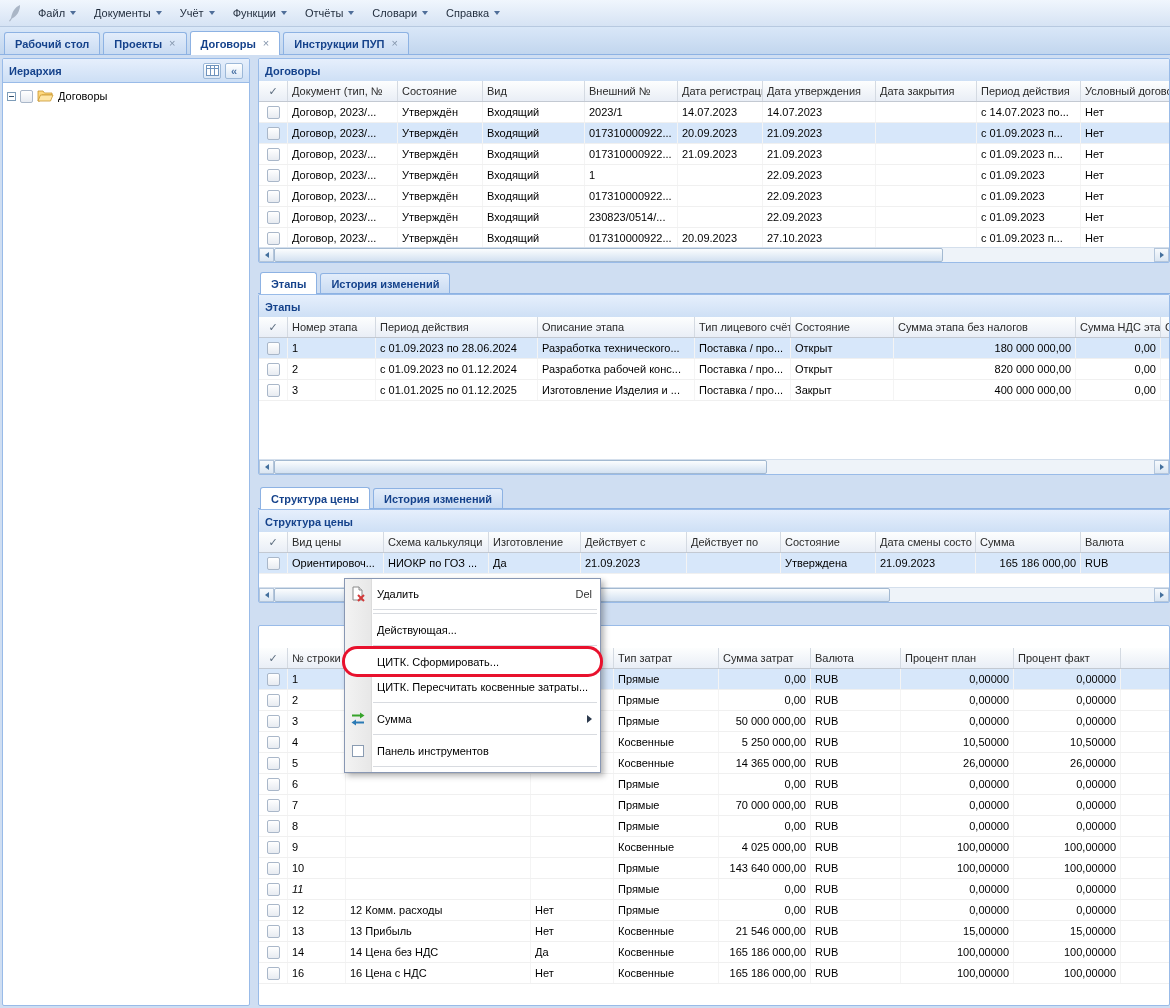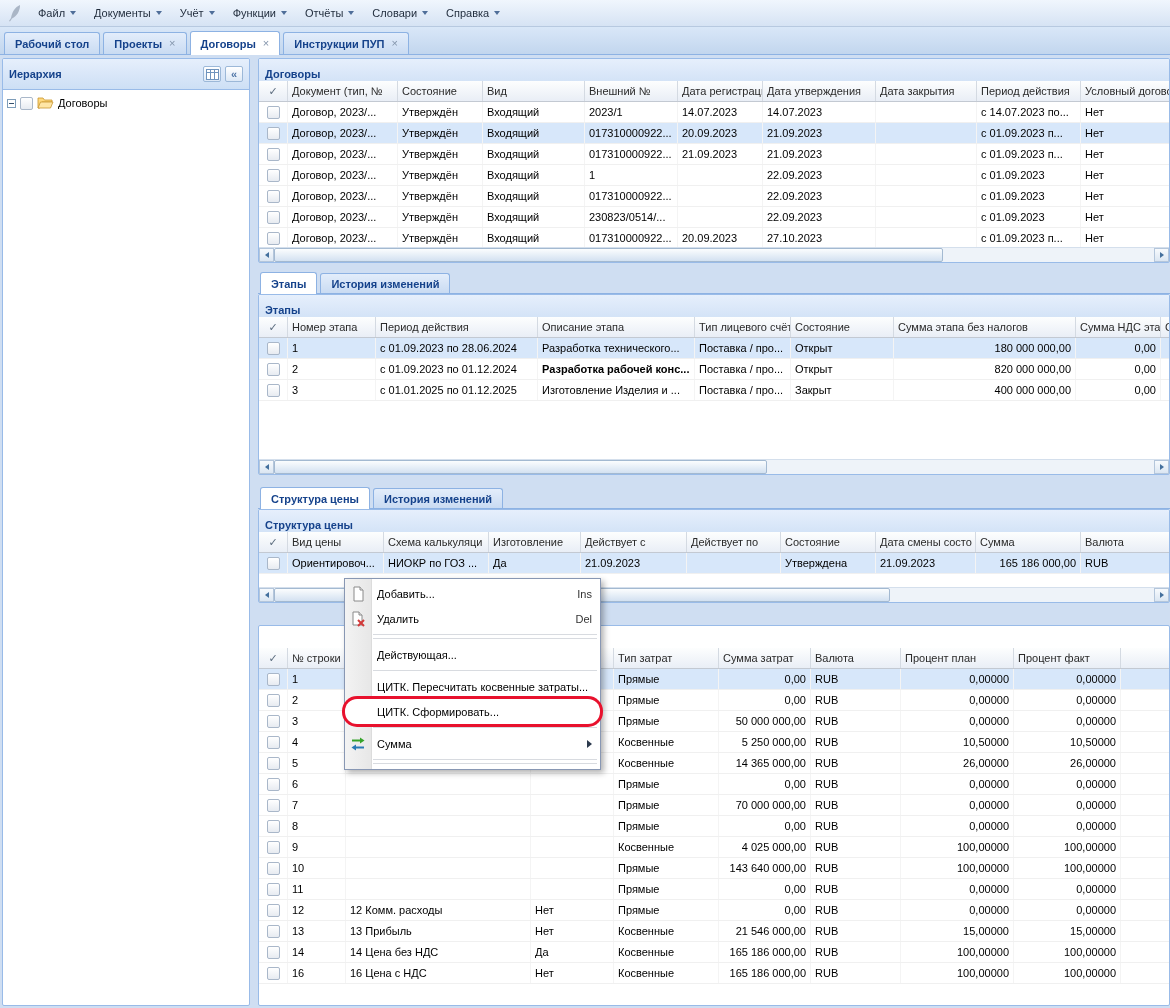--- a/index.html
+++ b/index.html
@@ -17,21 +17,21 @@
 .tabbar{position:absolute;left:0;top:27px;width:100%;height:28px;background:linear-gradient(#d9e7f8,#c2d6ee);border-bottom:1px solid #8db2e3;display:flex;align-items:flex-end;padding-left:4px;gap:3px;}
 .tab{display:flex;align-items:center;gap:7px;height:22px;padding:0 10px;background:linear-gradient(#e3edfb,#c9dbf2);border:1px solid #8db2e3;border-bottom:none;border-radius:3px 3px 0 0;color:#15428b;font-weight:bold;white-space:nowrap;}
 .tab.active{background:#fff;height:24px;margin-bottom:-1px;}
 .tab-x{color:#8394ab;font-weight:normal;font-size:11px;line-height:1;}
 .tabstrip{position:absolute;display:flex;align-items:flex-end;gap:3px;padding-left:2px;border-bottom:1px solid #8db2e3;height:22px;}
 .tabstrip .tab{height:20px;}
 .tabstrip .tab.active{height:22px;margin-bottom:-1px;}
 
 
 .panel{position:absolute;background:#fff;border:1px solid #99bbe8;border-radius:2px;}
-.p-hd{height:31px;background:linear-gradient(#e6effc,#cddff5);border-bottom:1px solid #99bbe8;display:flex;align-items:center;padding:0 6px;color:#15428b;font-weight:bold;border-radius:2px 2px 0 0;}
+.p-hd{height:24px;background:linear-gradient(#e6effc,#cddff5);border-bottom:1px solid #99bbe8;display:flex;align-items:center;padding:0 6px;color:#15428b;font-weight:bold;border-radius:2px 2px 0 0;}
 .hh-icons{margin-left:auto;display:flex;align-items:center;gap:4px;}
 .hh-btn{display:flex;align-items:center;justify-content:center;width:18px;height:16px;border:1px solid #9cb8d8;border-radius:2px;background:linear-gradient(#ffffff,#dce8f6);color:#4f76a7;font-weight:bold;font-size:11px;}
 
 
 .tree{padding-top:3px;}
 .t-row{display:flex;align-items:center;height:20px;gap:4px;padding-left:4px;}
 .t-row.child{padding-left:27px;}
 .t-row.selected{background:#d7e7fa;}
 .exp{width:9px;height:9px;border:1px solid #7e9db9;background:#fff;position:relative;flex:none;}
 .exp::after{content:'';position:absolute;left:1px;right:1px;top:3px;height:1px;background:#34516e;}
@@ -325,21 +325,21 @@
           <div class="g-c r" style="width: 182px;">180 000 000,00</div>
           <div class="g-c r" style="width: 85px;">0,00</div>
           <div class="g-c" style="width: 40px;"></div>
         </div>
         <div class="g-r">
           <div class="g-c c0" style="width: 29px;">
             <span class="cb"></span>
           </div>
           <div class="g-c" style="width: 88px;">2</div>
           <div class="g-c" style="width: 162px;">с 01.09.2023 по 01.12.2024</div>
-          <div class="g-c" style="width: 157px; font-weight: bold;">Разработка рабочей конс...</div>
+          <div class="g-c" style="width: 157px;">Разработка рабочей конс...</div>
           <div class="g-c" style="width: 96px;">Поставка / про...</div>
           <div class="g-c" style="width: 103px;">Открыт</div>
           <div class="g-c r" style="width: 182px;">820 000 000,00</div>
           <div class="g-c r" style="width: 85px;">0,00</div>
           <div class="g-c" style="width: 40px;"></div>
         </div>
         <div class="g-r">
           <div class="g-c c0" style="width: 29px;">
             <span class="cb"></span>
           </div>
@@ -571,21 +571,21 @@
           <div class="g-c r" style="width: 92px;">143 640 000,00</div>
           <div class="g-c" style="width: 90px;">RUB</div>
           <div class="g-c r" style="width: 113px;">100,00000</div>
           <div class="g-c r" style="width: 107px;">100,00000</div>
           <div class="g-c" style="width: 50px;"></div>
         </div>
         <div class="g-r">
           <div class="g-c c0" style="width: 29px;">
             <span class="cb"></span>
           </div>
-          <div class="g-c" style="width: 58px;">11</div>
+          <div class="g-c" style="width: 58px; font-style: italic;">11</div>
           <div class="g-c" style="width: 185px;"></div>
           <div class="g-c" style="width: 83px;"></div>
           <div class="g-c" style="width: 105px;">Прямые</div>
           <div class="g-c r" style="width: 92px;">0,00</div>
           <div class="g-c" style="width: 90px;">RUB</div>
           <div class="g-c r" style="width: 113px;">0,00000</div>
           <div class="g-c r" style="width: 107px;">0,00000</div>
           <div class="g-c" style="width: 50px;"></div>
         </div>
         <div class="g-r">
@@ -641,66 +641,64 @@
           <div class="g-c r" style="width: 92px;">165 186 000,00</div>
           <div class="g-c" style="width: 90px;">RUB</div>
           <div class="g-c r" style="width: 113px;">100,00000</div>
           <div class="g-c r" style="width: 107px;">100,00000</div>
           <div class="g-c" style="width: 50px;"></div>
         </div>
       </div>
   </div>
 
   <div class="cmenu" id="context-menu">
-      <div class="mi">
-        <span class="m-ic">
-          <svg width="16" height="16" viewBox="0 0 16 16">
-            <path d="M4 1h6l3 3v11H4z" fill="#fff" stroke="#8a8a8a"></path>
-            <path d="M10 1v3h3" fill="#e8e8e8" stroke="#8a8a8a"></path>
-          </svg>
-        </span>
-        <span class="m-lb">Добавить...</span>
-        <span class="m-sc">Ins</span>
-      </div>
       <div class="mi">
         <span class="m-ic">
           <svg width="16" height="16" viewBox="0 0 16 16">
             <path d="M3 1h6l3 3v10H3z" fill="#fff" stroke="#8a8a8a"></path>
             <path d="M9 1v3h3" fill="#e8e8e8" stroke="#8a8a8a"></path>
             <path d="M8 9l6 6M14 9l-6 6" stroke="#d23a3a" stroke-width="2"></path>
           </svg>
         </span>
         <span class="m-lb">Удалить</span>
         <span class="m-sc">Del</span>
       </div>
       <div class="m-sep"></div>
       <div class="m-sep"></div>
       <div class="mi">
         <span class="m-ic"></span>
         <span class="m-lb">Действующая...</span>
       </div>
       <div class="m-sep"></div>
+      <div class="mi hl">
+        <span class="m-ic"></span>
+        <span class="m-lb">ЦИТК. Сформировать...</span>
+      </div>
       <div class="mi">
         <span class="m-ic"></span>
         <span class="m-lb">ЦИТК. Пересчитать косвенные затраты...</span>
-      </div>
-      <div class="mi hl">
-        <span class="m-ic"></span>
-        <span class="m-lb">ЦИТК. Сформировать...</span>
       </div>
       <div class="m-sep"></div>
       <div class="mi">
         <span class="m-ic">
           <svg width="16" height="16" viewBox="0 0 16 16">
             <path d="M2 4.5h8" stroke="#36a32a" stroke-width="2"></path>
             <path d="M10 1.5l4.5 3-4.5 3z" fill="#36a32a"></path>
             <path d="M14 11.5H6" stroke="#2a7ab5" stroke-width="2"></path>
             <path d="M6 8.5l-4.5 3 4.5 3z" fill="#2a7ab5"></path>
           </svg>
         </span>
         <span class="m-lb">Сумма</span>
         <span class="m-ar"></span>
       </div>
       <div class="m-sep"></div>
+      <div class="mi">
+        <span class="m-ic">
+          <svg width="14" height="14" viewBox="0 0 14 14">
+            <rect x="1.5" y="1.5" width="11" height="11" fill="#fff" stroke="#8a9cb2"></rect>
+          </svg>
+        </span>
+        <span class="m-lb">Панель инструментов</span>
+      </div>
       <div class="m-sep"></div>
     </div>
 
 </div>
 
 </body></html>

